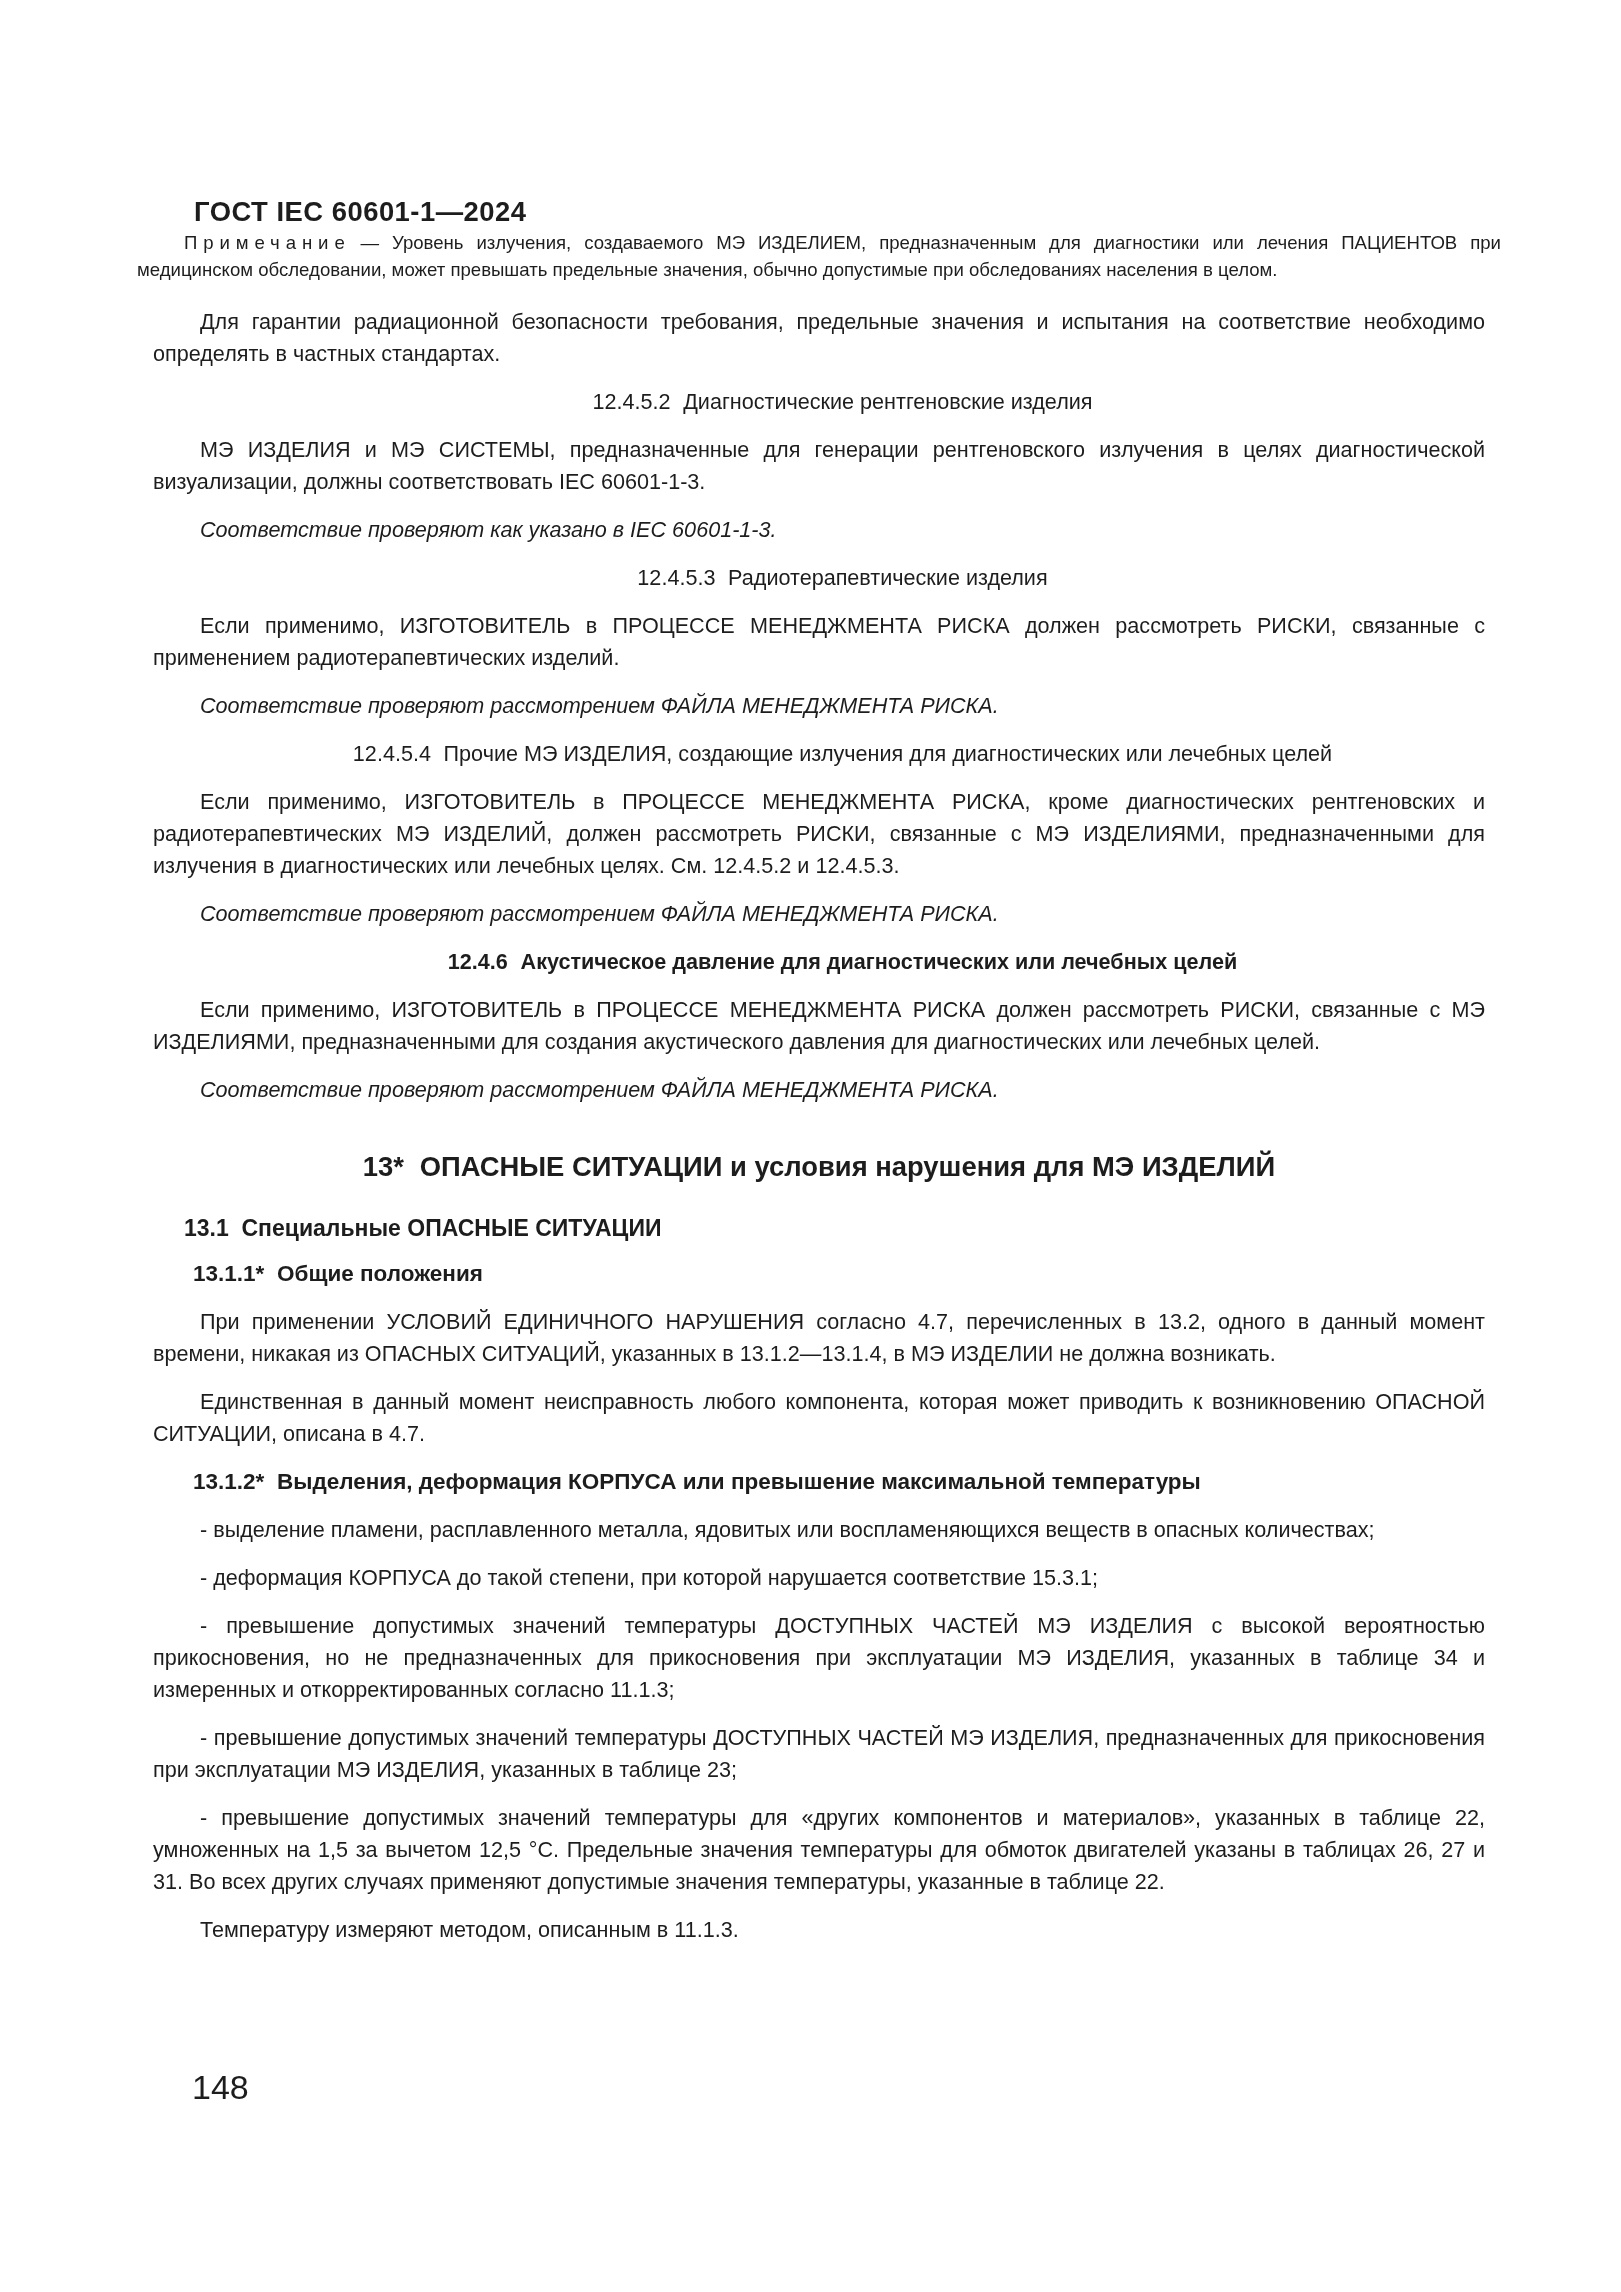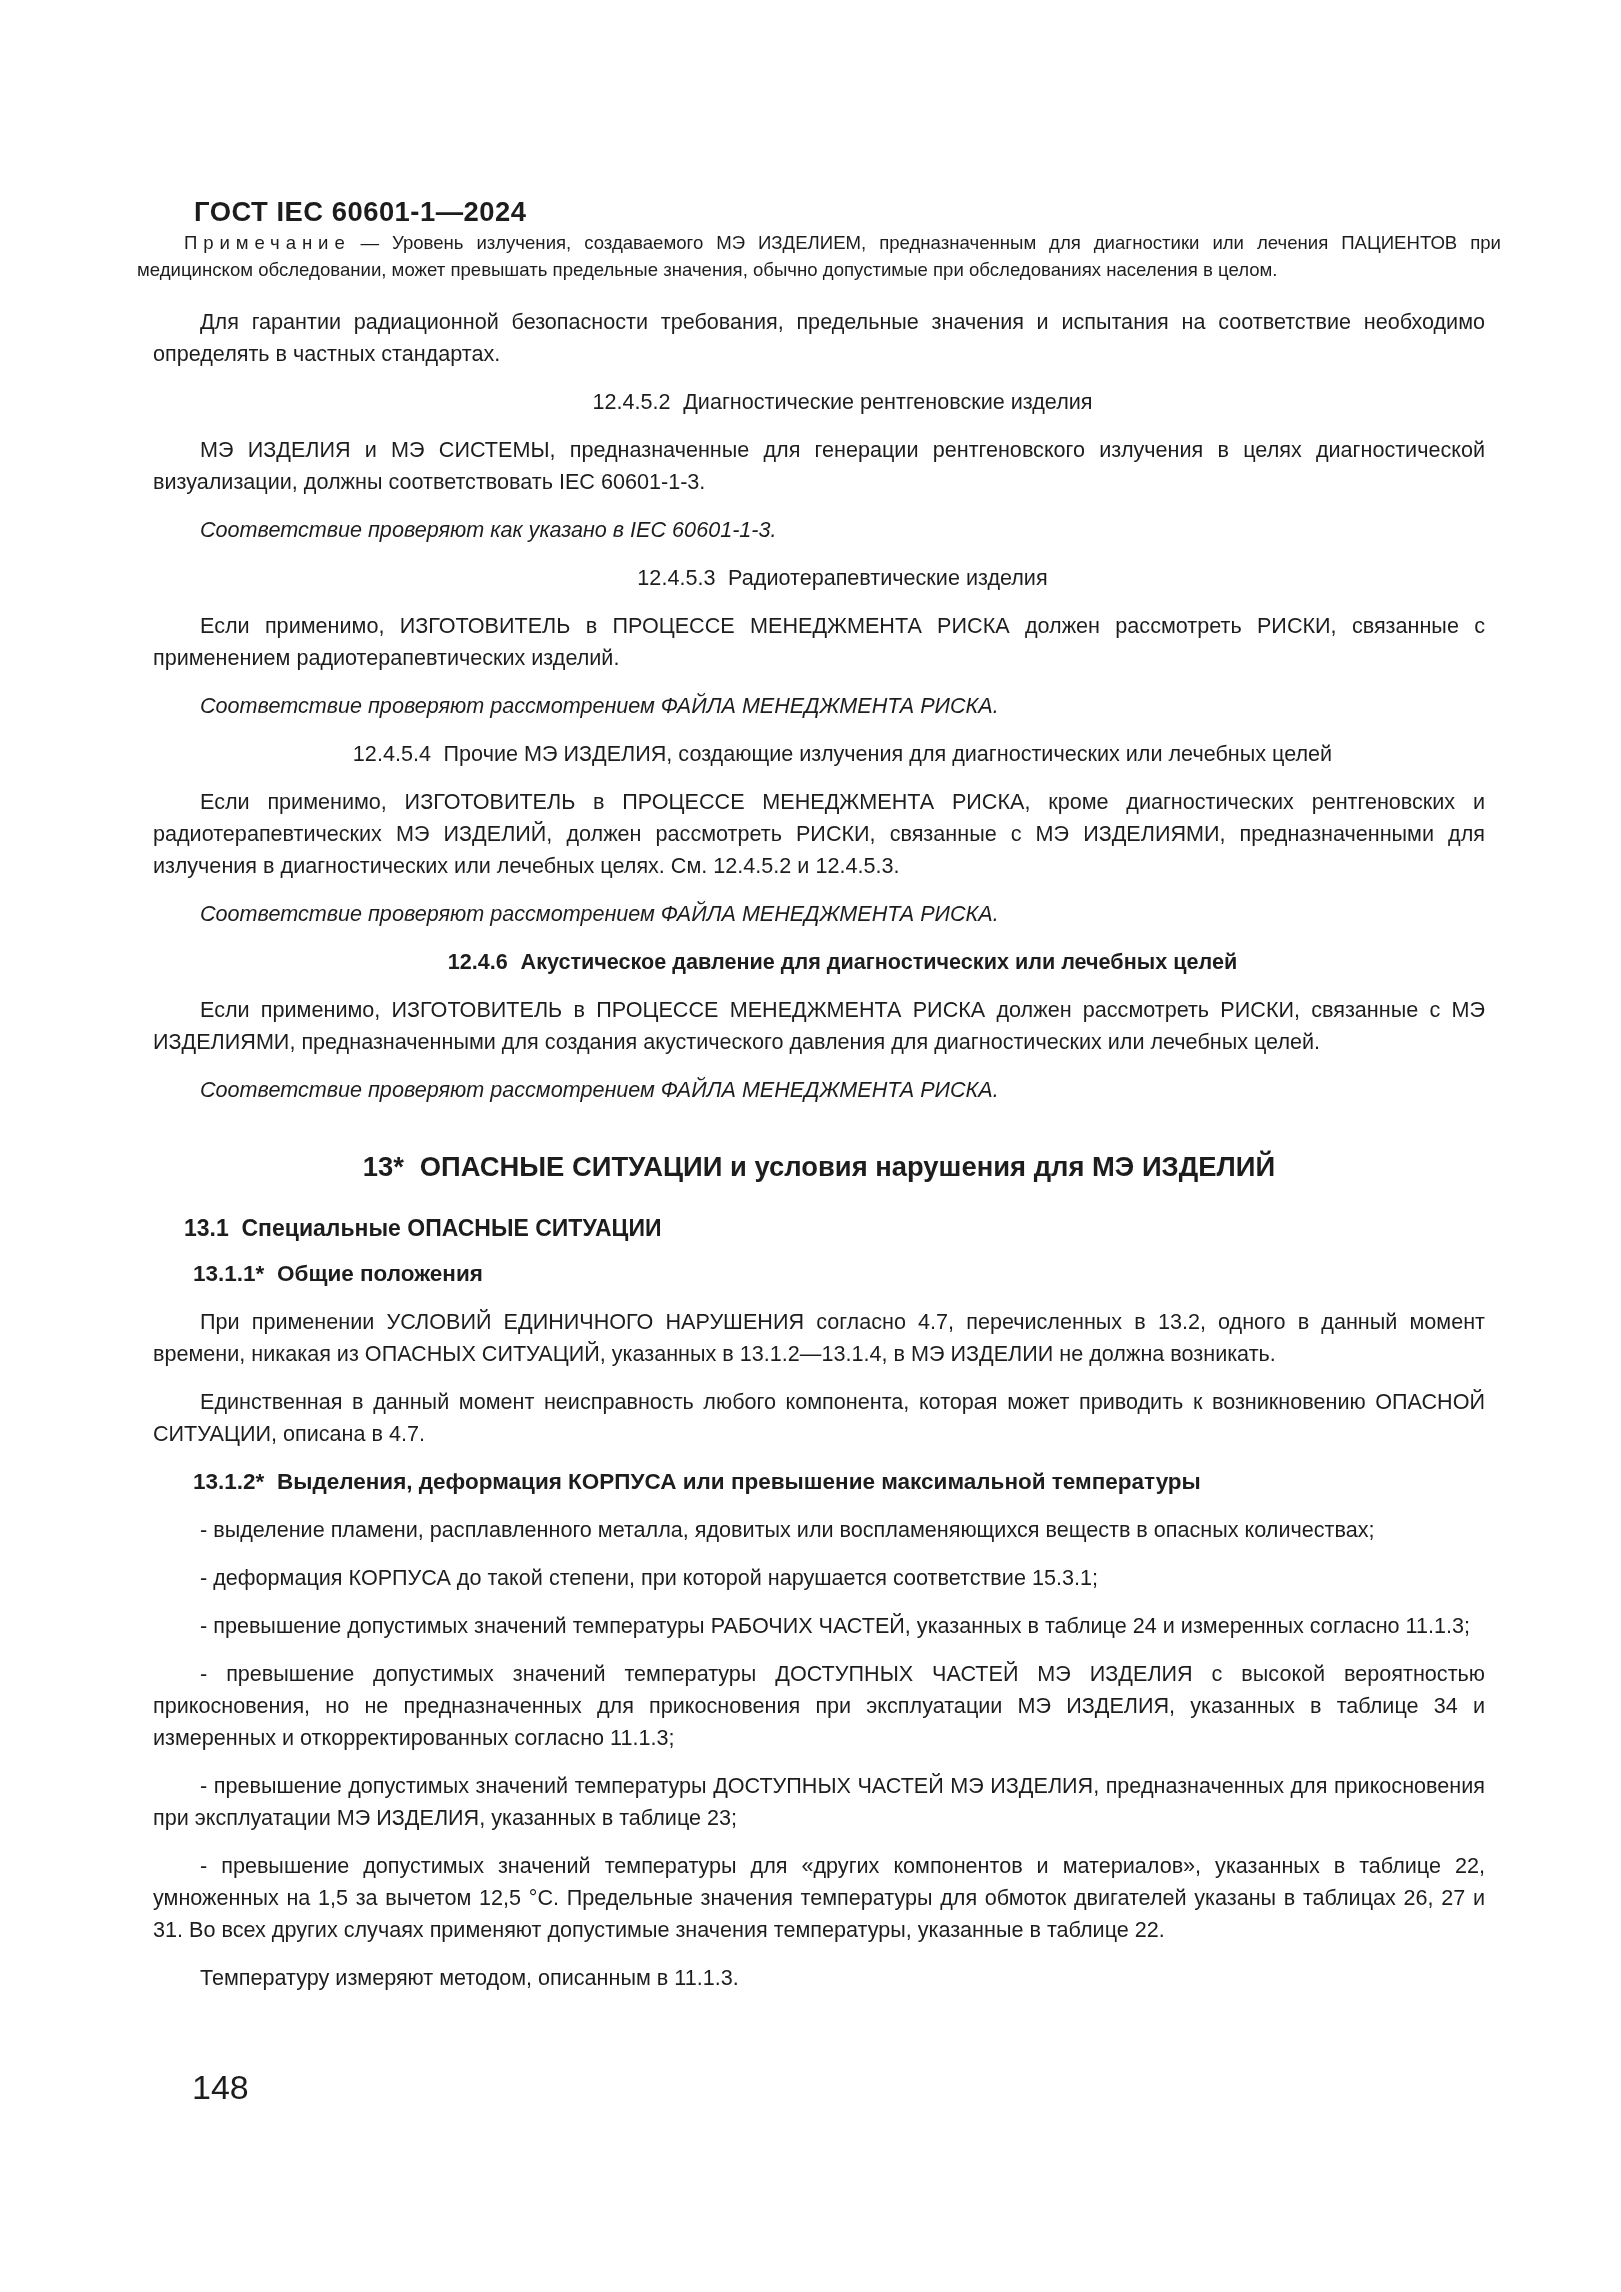--- a/index.html
+++ b/index.html
@@ -101,21 +101,20 @@
 
     <p class="p">При применении УСЛОВИЙ ЕДИНИЧНОГО НАРУШЕНИЯ согласно 4.7, перечисленных в 13.2, од­ного в данный момент времени, никакая из ОПАСНЫХ СИТУАЦИЙ, указанных в 13.1.2—13.1.4, в МЭ ИЗДЕЛИИ не должна возникать.</p>
 
     <p class="p">Единственная в данный момент неисправность любого компонента, которая может приводить к возникновению ОПАСНОЙ СИТУАЦИИ, описана в 4.7.</p>
 
     <p class="h3"><span class="num">13.1.2*</span><span>Выделения, деформация КОРПУСА или превышение максимальной температуры</span></p>
 
 
     <p class="li">- выделение пламени, расплавленного металла, ядовитых или воспламеняющихся веществ в опасных количествах;</p>
     <p class="li">- деформация КОРПУСА до такой степени, при которой нарушается соответствие 15.3.1;</p>
-    <p class="li">- превышение допустимых значений температуры РАБОЧИХ ЧАСТЕЙ, указанных в таблице 24 и измеренных согласно 11.1.3;</p>
     <p class="li">- превышение допустимых значений температуры ДОСТУПНЫХ ЧАСТЕЙ МЭ ИЗДЕЛИЯ с высо­кой вероятностью прикосновения, но не предназначенных для прикосновения при эксплуатации МЭ ИЗДЕЛИЯ, указанных в таблице 34 и измеренных и откорректированных согласно 11.1.3;</p>
     <p class="li">- превышение допустимых значений температуры ДОСТУПНЫХ ЧАСТЕЙ МЭ ИЗДЕЛИЯ, предна­значенных для прикосновения при эксплуатации МЭ ИЗДЕЛИЯ, указанных в таблице 23;</p>
     <p class="li">- превышение допустимых значений температуры для «других компонентов и материалов», ука­занных в таблице 22, умноженных на 1,5 за вычетом 12,5&nbsp;°С. Предельные значения температуры для обмоток двигателей указаны в таблицах 26, 27 и 31. Во всех других случаях применяют допустимые значения температуры, указанные в таблице 22.</p>
 
     <p class="p">Температуру измеряют методом, описанным в 11.1.3.</p>
 
   </div>
 
   <div class="footer-num">148</div>
 

